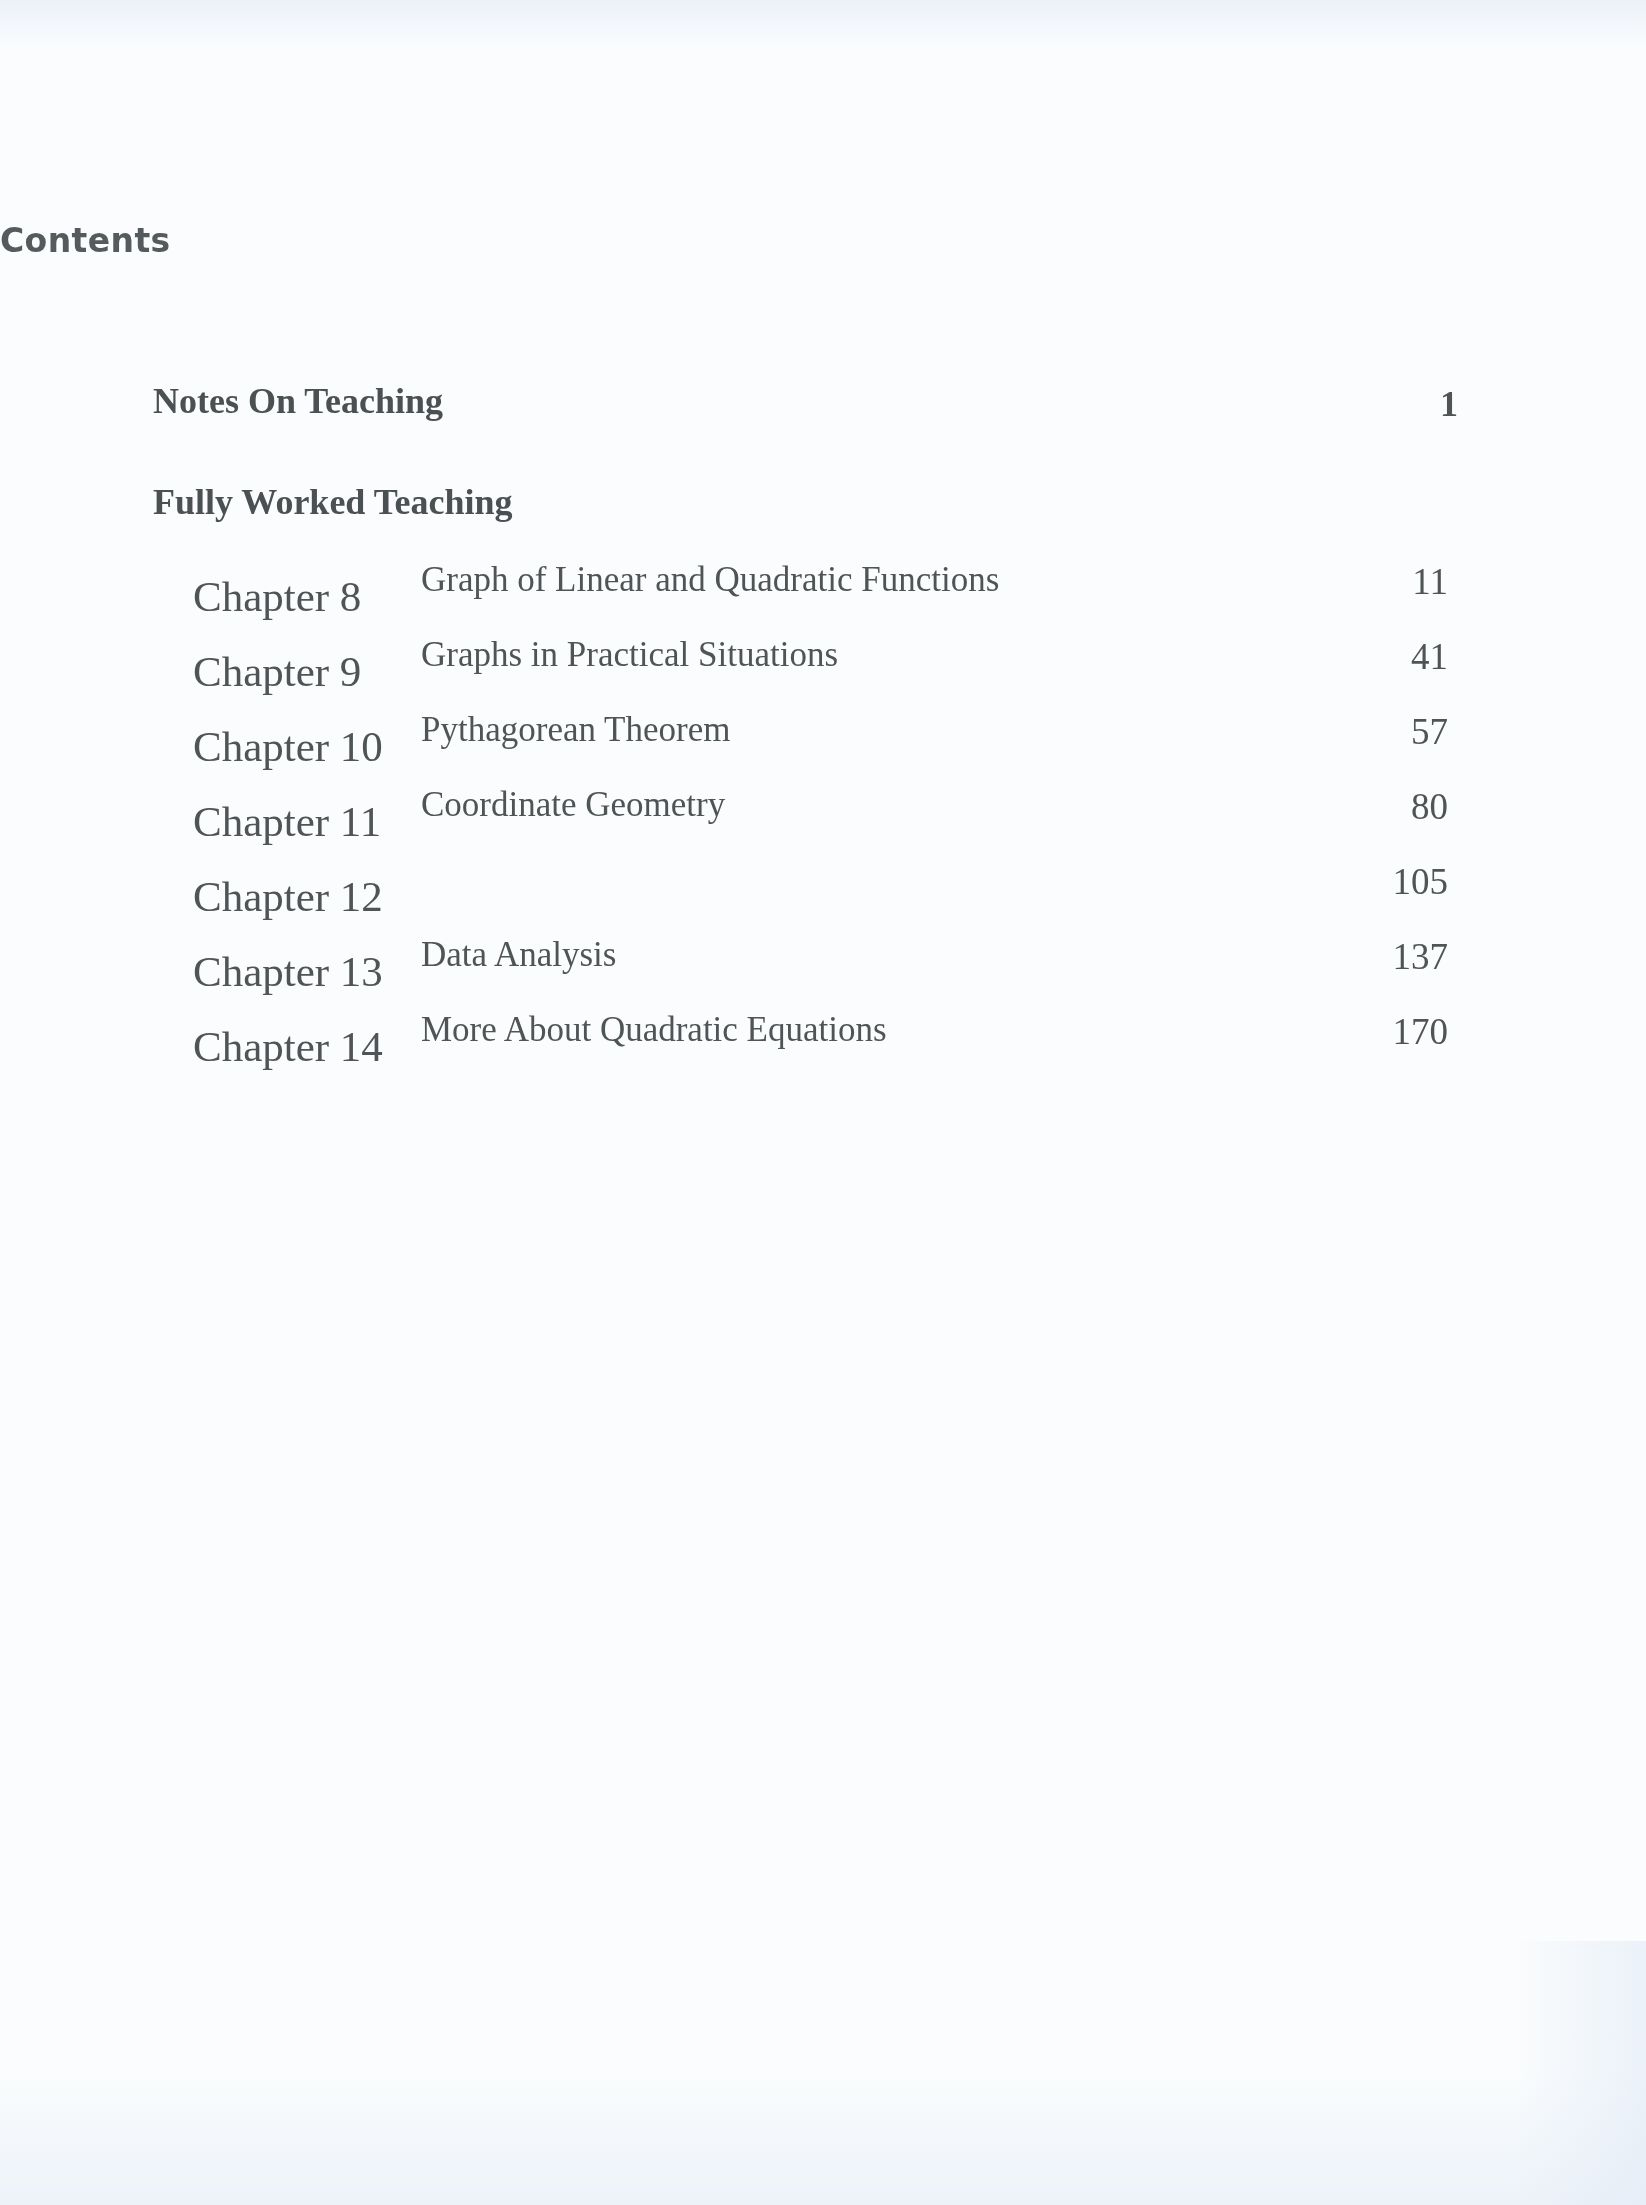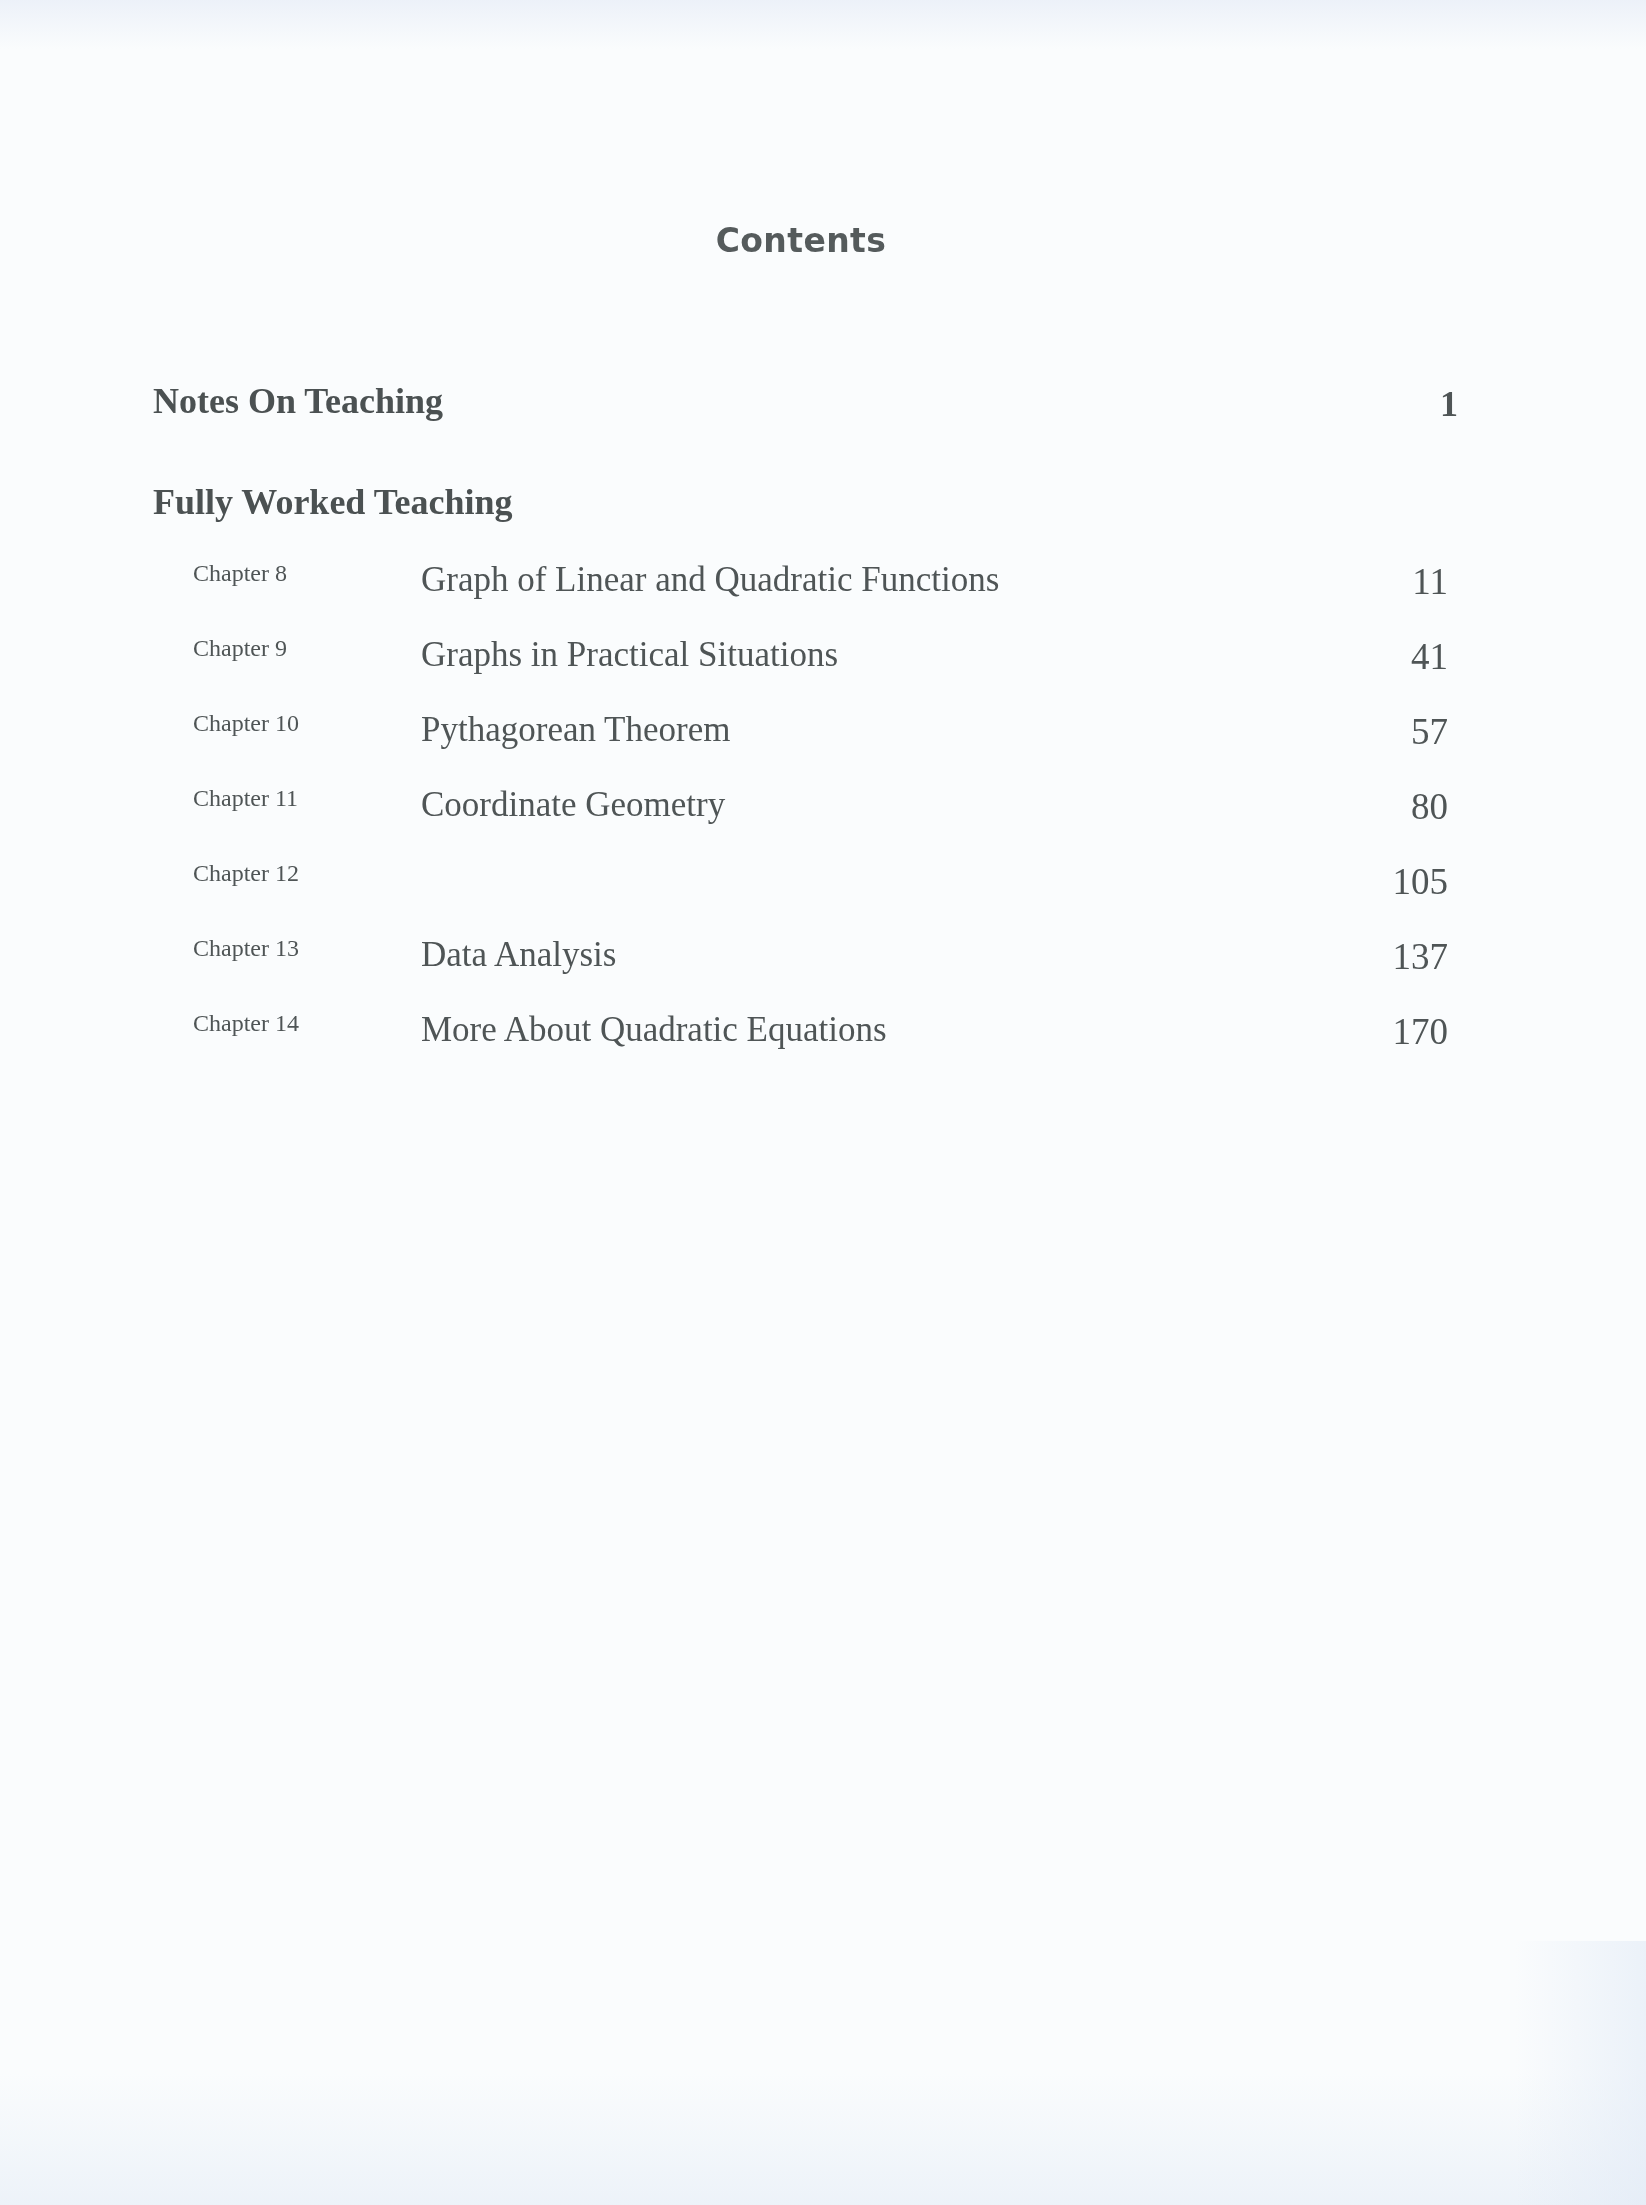--- a/index.html
+++ b/index.html
@@ -32,21 +32,21 @@
       right: 0; bottom: 0;
       width: 132px; height: 264px;
       background: linear-gradient(to left, rgba(225,234,246,0.6), rgba(250,252,253,0));
     }
 
     .contents-title {
       position: absolute;
       left: 0;
       width: 1602px;
       top: 221px;
-      text-align: center;
+      text-align: left;
       font-family: "DejaVu Sans", sans-serif;
       font-weight: bold;
       font-size: 33px;
       color: #555b5c;
       letter-spacing: 0.4px;
     }
 
     .toc-row {
       position: absolute;
       left: 0;
@@ -58,23 +58,23 @@
       left: 153px;
       font-weight: bold;
       font-size: 36px;
       color: #4b5152;
       white-space: nowrap;
       top: 0;
     }
     .chapter-label {
       position: absolute;
       left: 193px;
-      font-size: 24px;
+      font-size: 43px;
       white-space: nowrap;
-      top: 0;
+      top: 12px;
     }
     .chapter-title {
       position: absolute;
       left: 394px;
       font-size: 35px;
       white-space: nowrap;
       top: 0;
       margin-left: 27px;
     }
     .page-num {

